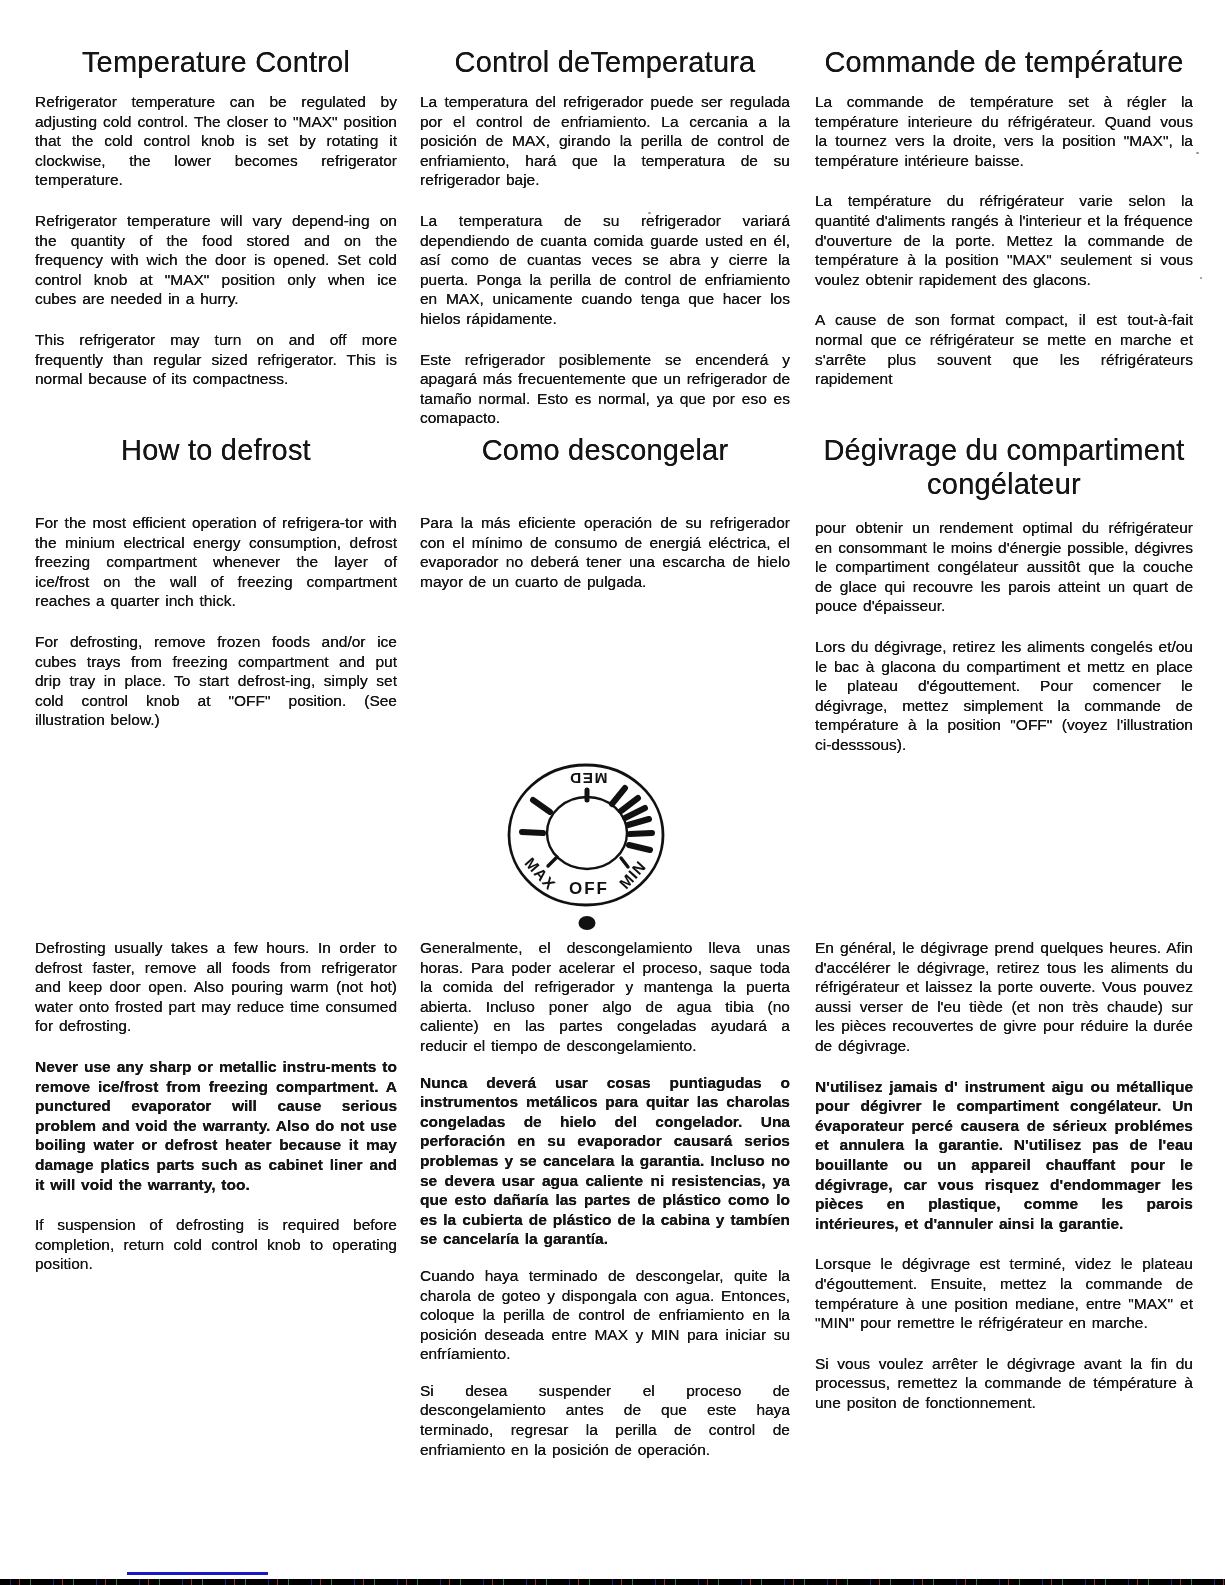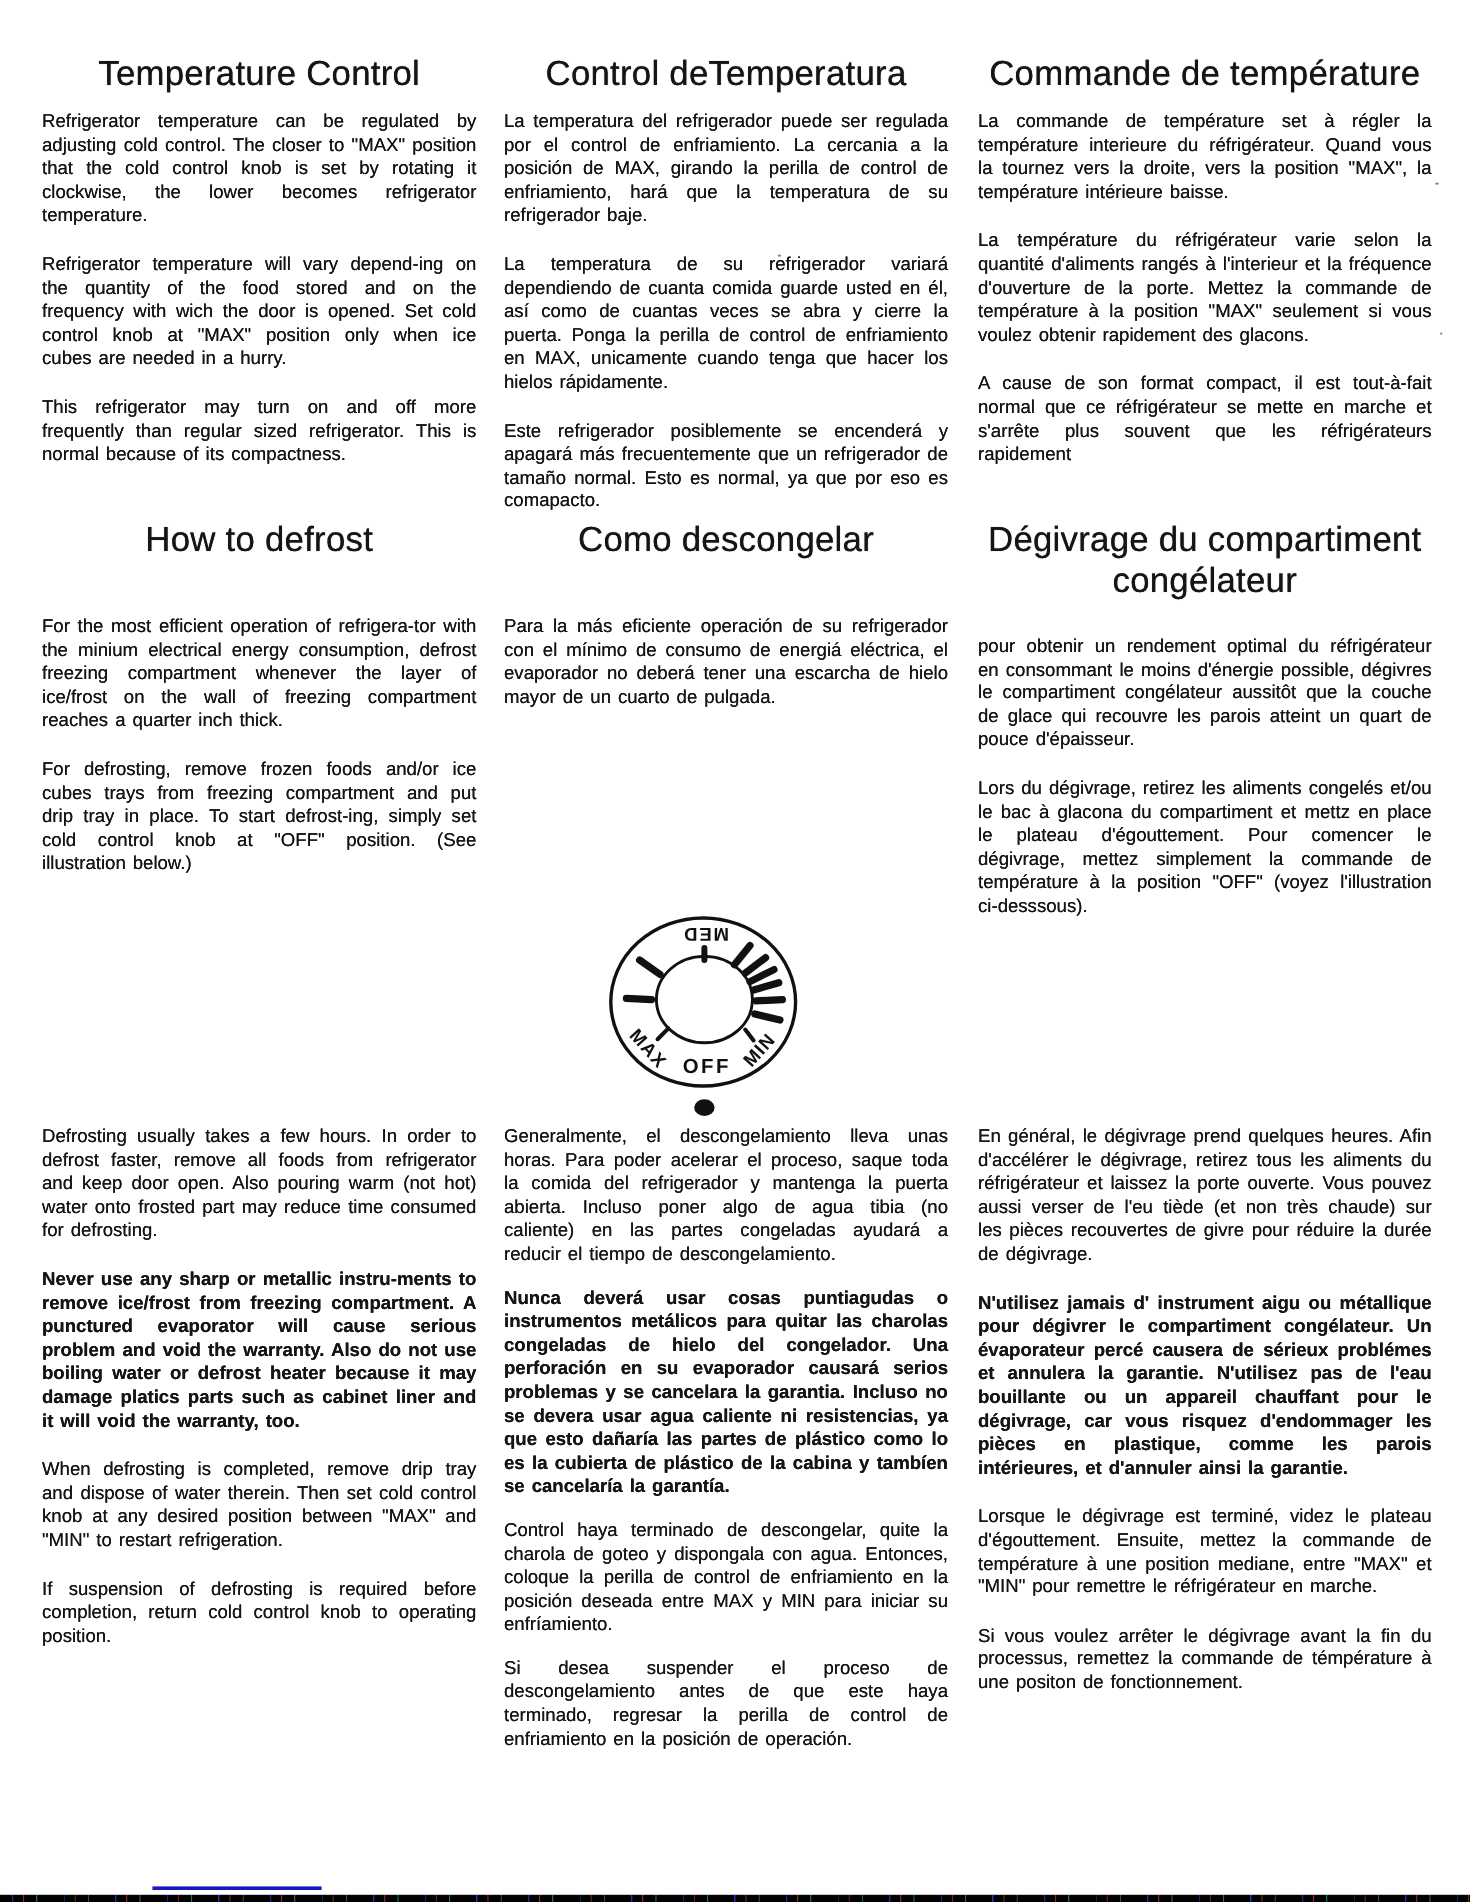--- a/index.html
+++ b/index.html
@@ -14,21 +14,21 @@
   .col3{left:815px;width:378px;}
   .s1{top:45px;}
   .s2{top:433px;}
   .s3{top:938px;}
   h2.sec{
     font-size:29px;font-weight:400;text-align:center;
     margin:0 0 13px 0;line-height:34px;letter-spacing:0.2px;
     text-shadow:0 0 0.6px currentColor;
   }
   .s2 h2.sec{margin-bottom:46px;}
-  .s2.col3 h2.sec{margin-bottom:28px;}
+  .s2.col3 h2.sec{margin-bottom:17px;}
   p.body{
     font-size:15.5px;line-height:19.6px;text-align:justify;
     margin:0 0 21px 0;word-spacing:1.5px;
     text-shadow:0 0 0.5px currentColor;
   }
   .s3.col2 p.body{margin-bottom:17px;}
   p.body.bold{font-weight:700;}
   
   .dial-wrap{left:500px;top:757px;width:172px;height:178px;}
   .dial-wrap svg{display:block;}
@@ -60,21 +60,20 @@
 
 <section class="block col1 s2">
   <h2 class="sec">How to defrost</h2>
   <p class="body">For the most efficient operation of refrigera-tor with the minium electrical energy consumption, defrost freezing compartment whenever the layer of ice/frost on the wall of freezing compartment reaches a quarter inch thick.</p>
   <p class="body">For defrosting, remove frozen foods and/or ice cubes trays from freezing compartment and put drip tray in place. To start defrost-ing, simply set cold control knob at "OFF" position. (See illustration below.)</p>
 </section>
 
 <section class="block col1 s3">
   <p class="body">Defrosting usually takes a few hours. In order to defrost faster, remove all foods from refrigerator and keep door open. Also pouring warm (not hot) water onto frosted part may reduce time consumed for defrosting.</p>
   <p class="body bold">Never use any sharp or metallic instru-ments to remove ice/frost from freezing compartment. A punctured evaporator will cause serious problem and void the warranty. Also do not use boiling water or defrost heater because it may damage platics parts such as cabinet liner and it will void the warranty, too.</p>
-  <p class="body">When defrosting is completed, remove drip tray and dispose of water therein. Then set cold control knob at any desired position between "MAX" and "MIN" to restart refrigeration.</p>
   <p class="body">If suspension of defrosting is required before completion, return cold control knob to operating position.</p>
 </section>
 
 <section class="block col2 s1">
   <h2 class="sec">Control deTemperatura</h2>
   <p class="body">La temperatura del refrigerador puede ser regulada por el control de enfriamiento. La cercania a la posición de MAX, girando la perilla de control de enfriamiento, hará que la temperatura de su refrigerador baje.</p>
   <p class="body">La temperatura de su refrigerador variará dependiendo de cuanta comida guarde usted en él, así como de cuantas veces se abra y cierre la puerta. Ponga la perilla de control de enfriamiento en MAX, unicamente cuando tenga que hacer los hielos rápidamente.</p>
   <p class="body">Este refrigerador posiblemente se encenderá y apagará más frecuentemente que un refrigerador de tamaño normal. Esto es normal, ya que por eso es comapacto.</p>
 </section>
 
@@ -110,21 +109,21 @@
       <text x="133" y="123" font-size="15.5" letter-spacing="1" transform="rotate(-48 133 118)">MIN</text>
       <text x="89" y="137" font-size="17" letter-spacing="2">OFF</text>
     </g>
     <ellipse cx="87" cy="166" rx="8.5" ry="7" fill="#111"></ellipse>
   </svg>
 </div>
 
 <section class="block col2 s3">
   <p class="body">Generalmente, el descongelamiento lleva unas horas. Para poder acelerar el proceso, saque toda la comida del refrigerador y mantenga la puerta abierta. Incluso poner algo de agua tibia (no caliente) en las partes congeladas ayudará a reducir el tiempo de descongelamiento.</p>
   <p class="body bold">Nunca deverá usar cosas puntiagudas o instrumentos metálicos para quitar las charolas congeladas de hielo del congelador. Una perforación en su evaporador causará serios problemas y se cancelara la garantia. Incluso no se devera usar agua caliente ni resistencias, ya que esto dañaría las partes de plástico como lo es la cubierta de plástico de la cabina y tambíen se cancelaría la garantía.</p>
-  <p class="body">Control haya terminado de descongelar, quite la charola de goteo y dispongala con agua. Entonces, coloque la perilla de control de enfriamiento en la posición deseada entre MAX y MIN para iniciar su enfríamiento.</p>
+  <p class="body">Cuando haya terminado de descongelar, quite la charola de goteo y dispongala con agua. Entonces, coloque la perilla de control de enfriamiento en la posición deseada entre MAX y MIN para iniciar su enfríamiento.</p>
   <p class="body">Si desea suspender el proceso de descongelamiento antes de que este haya terminado, regresar la perilla de control de enfriamiento en la posición de operación.</p>
 </section>
 
 <section class="block col3 s1">
   <h2 class="sec">Commande de température</h2>
   <p class="body">La commande de température set à régler la température interieure du réfrigérateur. Quand vous la tournez vers la droite, vers la position "MAX", la température intérieure baisse.</p>
   <p class="body">La température du réfrigérateur varie selon la quantité d'aliments rangés à l'interieur et la fréquence d'ouverture de la porte. Mettez la commande de température à la position "MAX" seulement si vous voulez obtenir rapidement des glacons.</p>
   <p class="body">A cause de son format compact, il est tout-à-fait normal que ce réfrigérateur se mette en marche et s'arrête plus souvent que les réfrigérateurs rapidement</p>
 </section>
 

